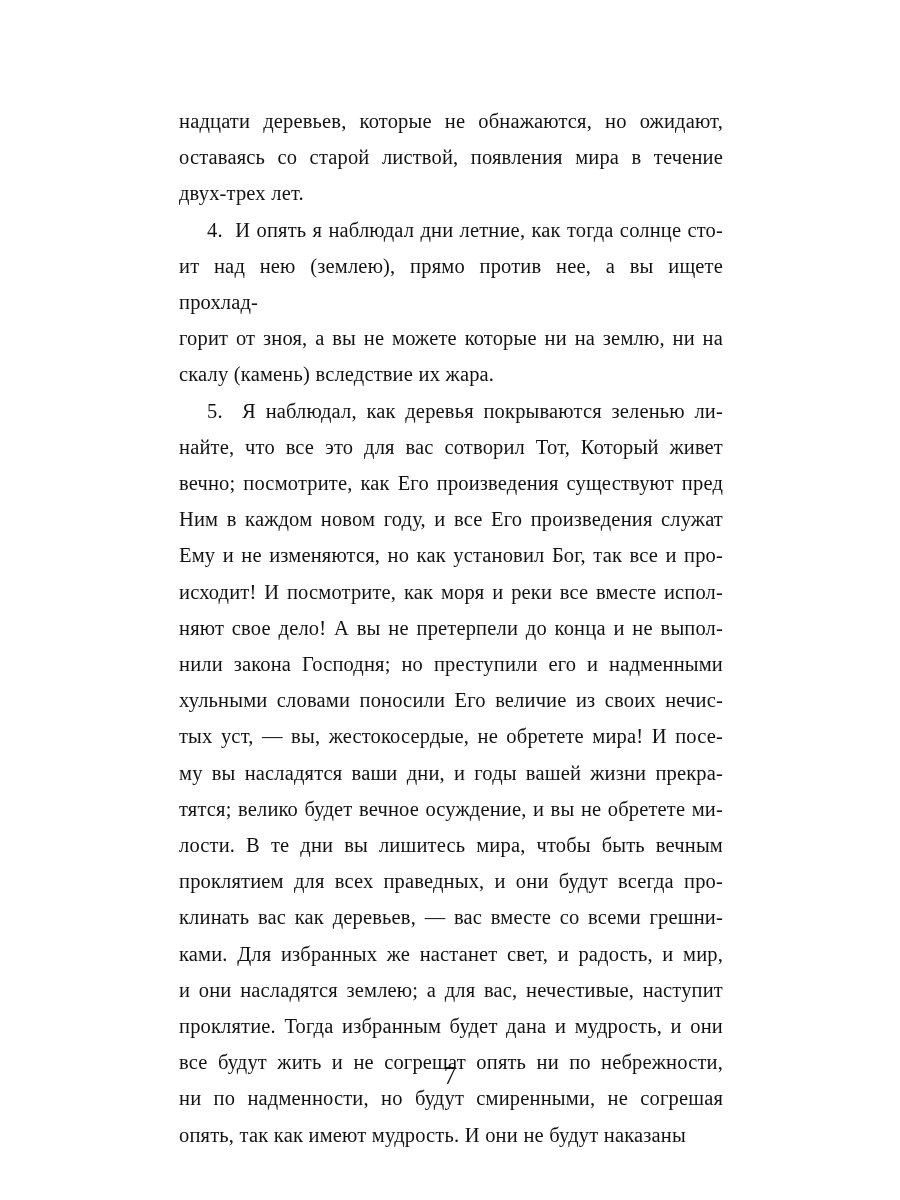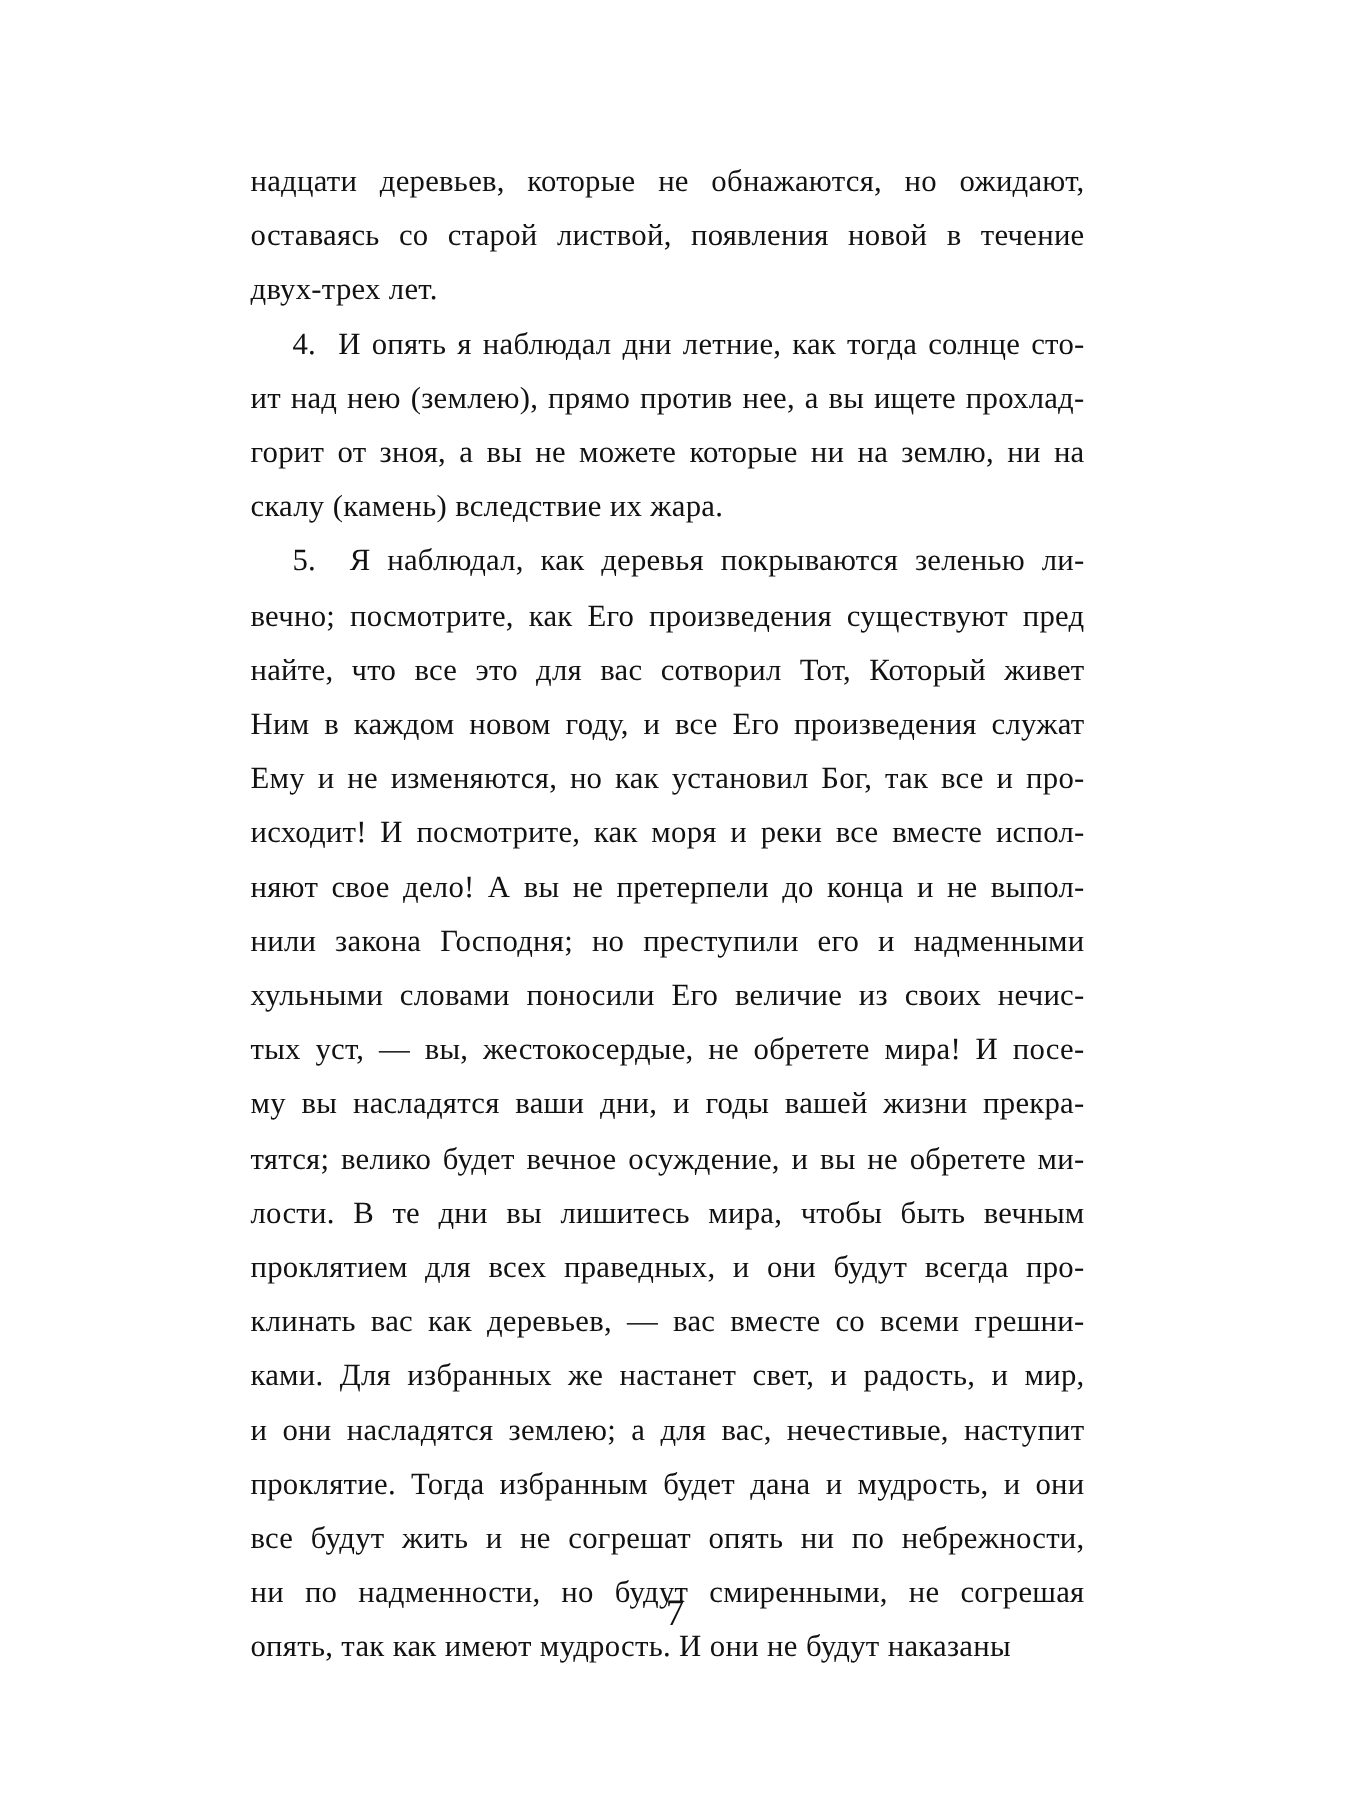--- a/index.html
+++ b/index.html
@@ -34,20 +34,21 @@
     hyphens: none;
     word-spacing: 0.01em;
     letter-spacing: 0.008em;
   }
   
   .ln {
     display: block;
     text-align: justify;
     text-align-last: justify;
     white-space: pre-wrap;
+    margin-left: 12px;
   }
   .ln.last {
     text-align-last: left;
   }
   .ln.first-indent {
     text-indent: 28px;
   }
   .page-number {
     position: absolute;
     left: 0;
@@ -60,33 +61,33 @@
   }
 </style>
 </head>
 <body>
 
 <div class="page">
 
   <div class="text-block">
     <p class="para">
         <span class="ln">надцати деревьев, которые не обнажаются, но ожидают,</span>
-        <span class="ln">оставаясь со старой листвой, появления новой в течение</span>
+        <span class="ln">оставаясь со старой листвой, появления мира в течение</span>
         <span class="ln last">двух-трех лет.</span>
       </p>
     <p class="para">
         <span class="ln first-indent">4.  И опять я наблюдал дни летние, как тогда солнце сто-</span>
         <span class="ln">ит над нею (землею), прямо против нее, а вы ищете прохлад-</span>
         <span class="ln">горит от зноя, а вы не можете которые ни на землю, ни на</span>
         <span class="ln last">скалу (камень) вследствие их жара.</span>
       </p>
     <p class="para">
         <span class="ln first-indent">5.  Я наблюдал, как деревья покрываются зеленью ли-</span>
+        <span class="ln">найте, что все это для вас сотворил Тот, Который живет</span>
         <span class="ln">вечно; посмотрите, как Его произведения существуют пред</span>
-        <span class="ln">найте, что все это для вас сотворил Тот, Который живет</span>
         <span class="ln">Ним в каждом новом году, и все Его произведения служат</span>
         <span class="ln">Ему и не изменяются, но как установил Бог, так все и про-</span>
         <span class="ln">исходит! И посмотрите, как моря и реки все вместе испол-</span>
         <span class="ln">няют свое дело! А вы не претерпели до конца и не выпол-</span>
         <span class="ln">нили закона Господня; но преступили его и надменными</span>
         <span class="ln">хульными словами поносили Его величие из своих нечис-</span>
         <span class="ln">тых уст, — вы, жестокосердые, не обретете мира! И посе-</span>
         <span class="ln">му вы насладятся ваши дни, и годы вашей жизни прекра-</span>
         <span class="ln">тятся; велико будет вечное осуждение, и вы не обретете ми-</span>
         <span class="ln">лости. В те дни вы лишитесь мира, чтобы быть вечным</span>

